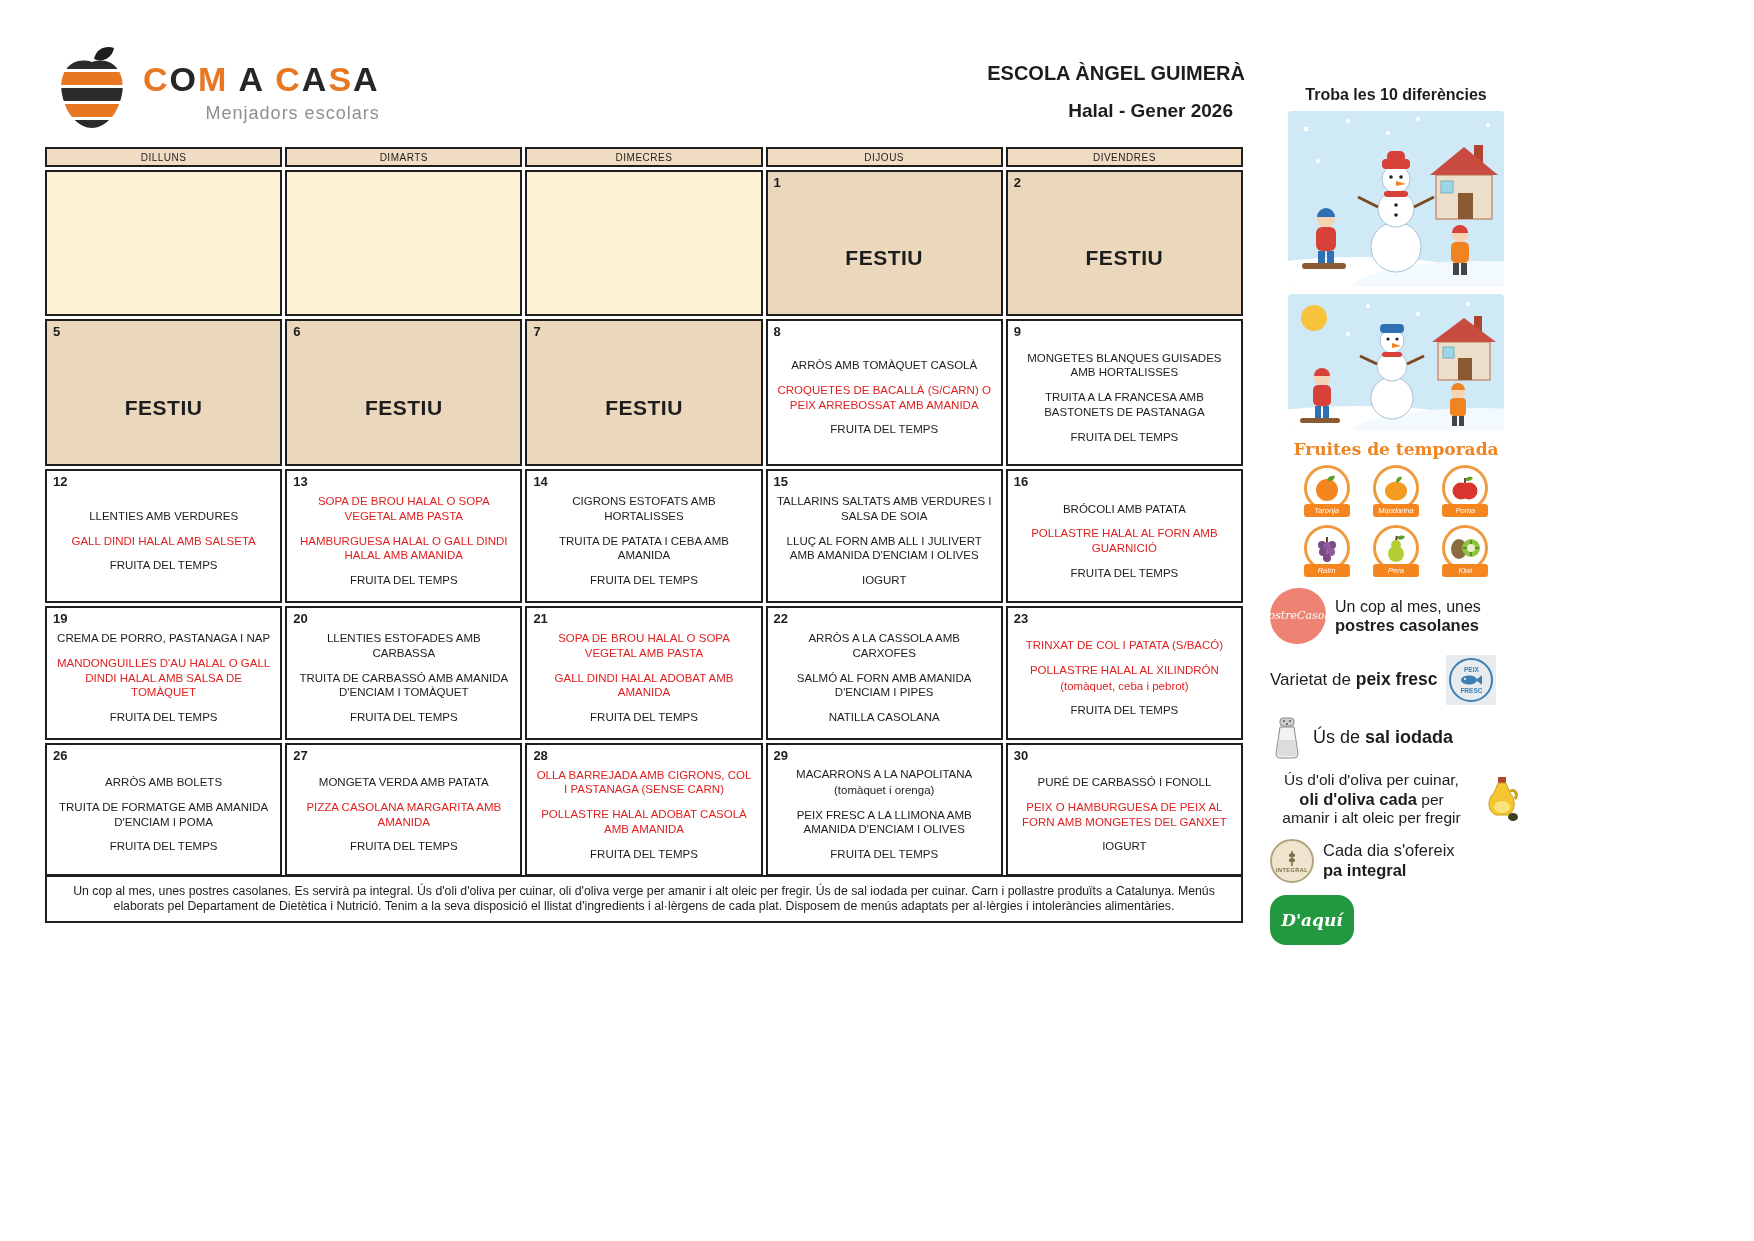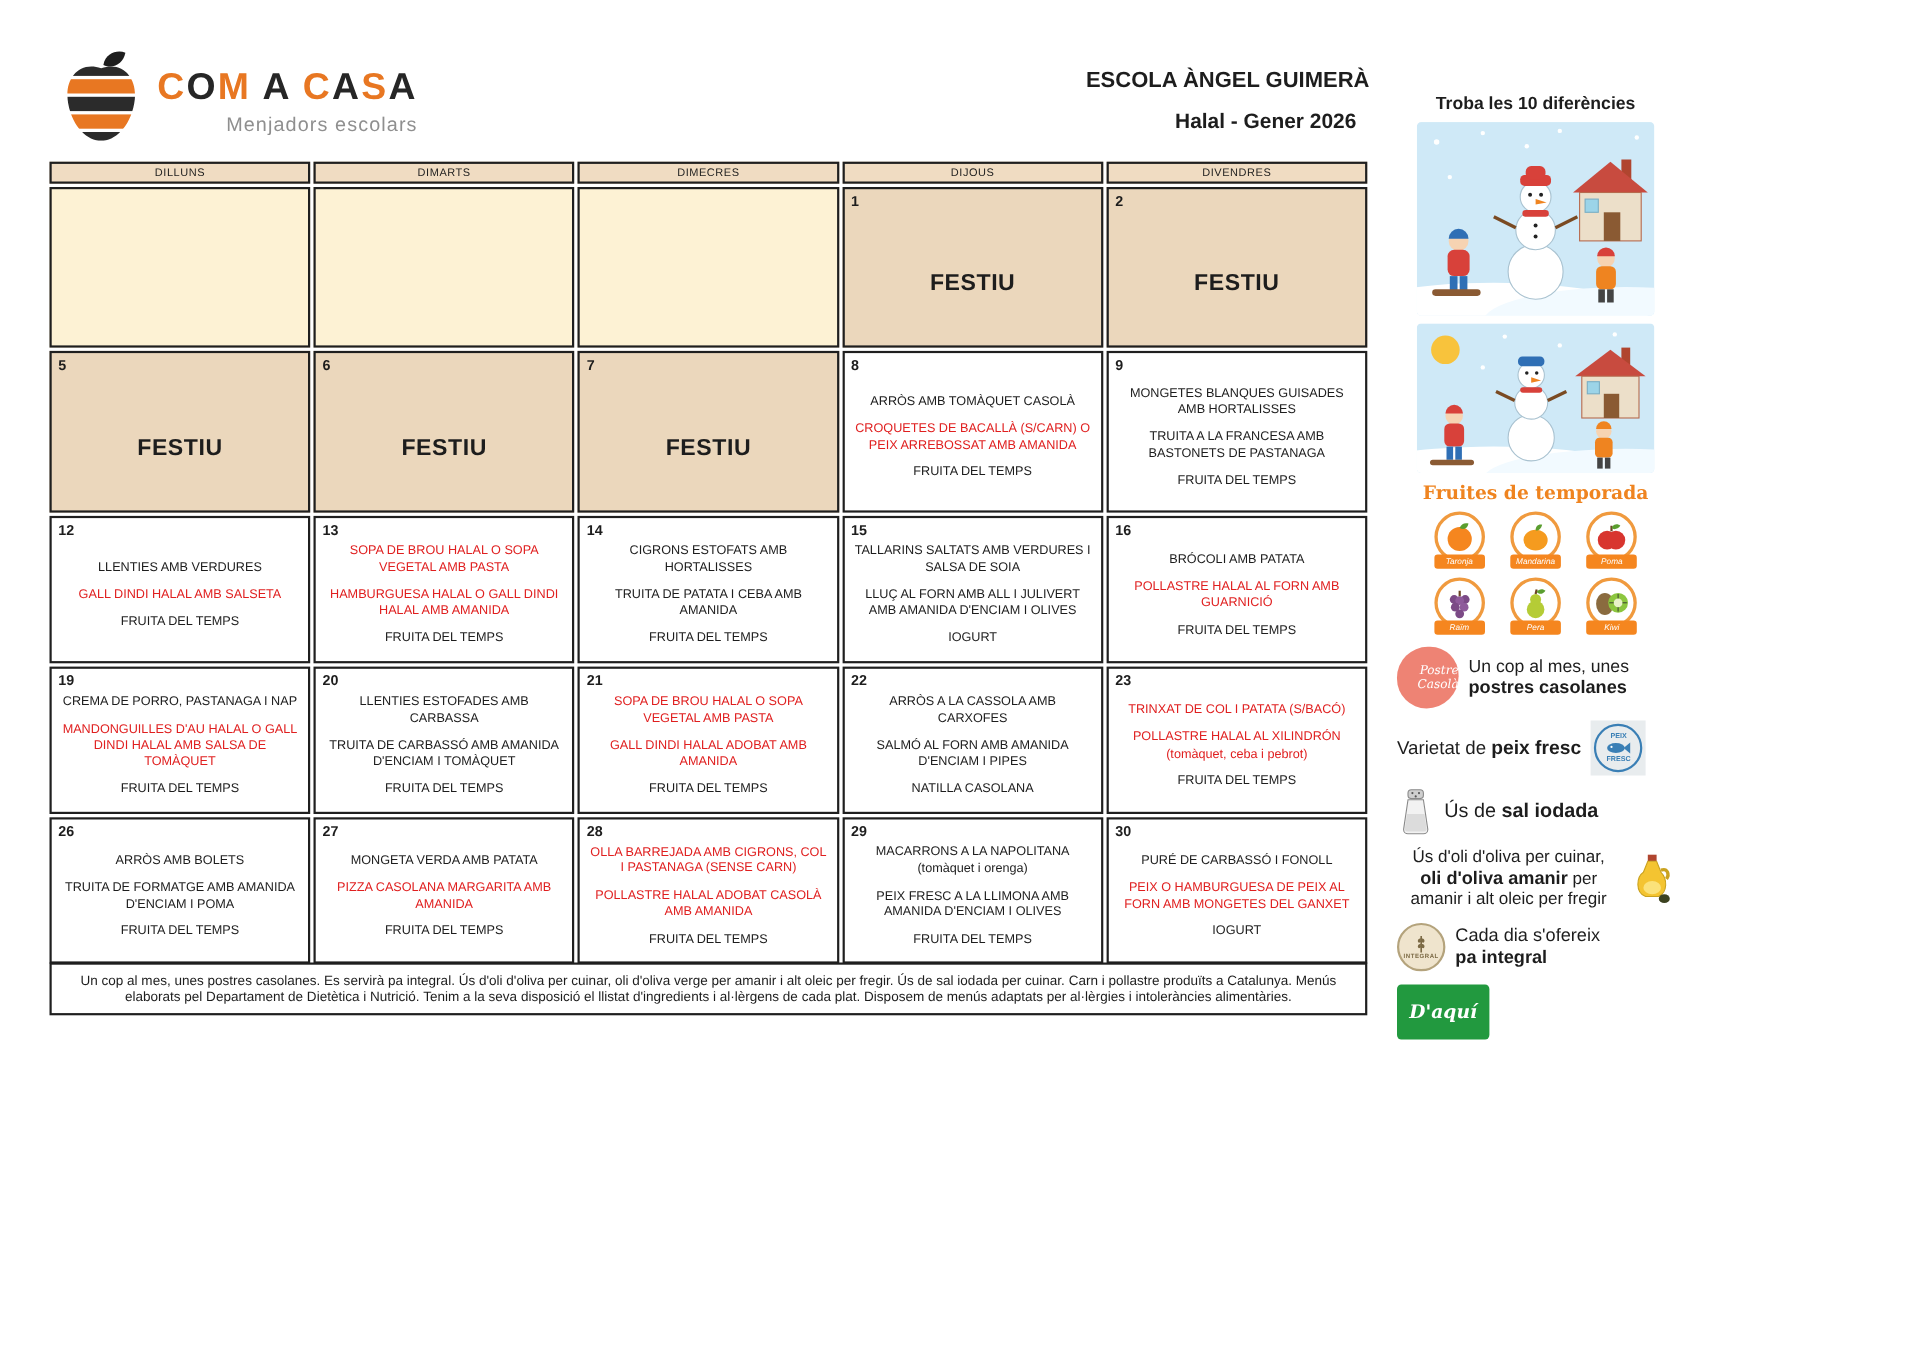--- a/index.html
+++ b/index.html
@@ -54,37 +54,37 @@
   .fruit{display:flex; flex-direction:column; align-items:center;}
   .fruit-circle{width:46px; height:46px; border-radius:50%; border:3px solid #f09a3e; background:#fff;
     display:flex; align-items:center; justify-content:center;}
   .fruit-label{margin-top:-7px; background:var(--label-orange); color:#fff; font-size:7.5px; font-style:italic;
     padding:2px 0; border-radius:3px; width:46px; text-align:center; z-index:2;}
 
   .info-row{display:flex; align-items:center; margin-top:11px; gap:9px;}
   .info-text{font-size:16px; line-height:1.2;}
   .info-text b{font-size:16.5px;}
   .badge-postre{width:56px; height:56px; border-radius:50% 46% 52% 48%; background:#ee8374; flex:0 0 auto;
-    display:flex; flex-direction:column; align-items:flex-end; justify-content:center; color:#fff;
+    display:flex; align-items:center; justify-content:center; color:#fff;
     font-family:"DejaVu Serif",serif; font-style:italic; font-size:11px; line-height:1.1;}
   .badge-peix{width:50px; height:50px; background:#e8ecee; flex:0 0 auto; display:flex; align-items:center; justify-content:center;}
   .badge-peix .ring{width:44px; height:44px; border-radius:50%; border:2px solid #3a7fb5; color:#3a7fb5;
     display:flex; flex-direction:column; align-items:center; justify-content:center; font-size:6.5px; font-weight:bold; gap:1px;}
   .badge-integral{width:44px; height:44px; border-radius:50%; background:#efe4cd; border:2px solid #b4a37c; flex:0 0 auto;
     display:flex; flex-direction:column; align-items:center; justify-content:center; color:#7c6a45;}
   .badge-integral span{font-size:5.5px; font-weight:bold; letter-spacing:0.5px;}
   .social-block{display:flex; margin-top:12px; gap:8px;}
   .social-lines{flex:1 1 auto; display:flex; flex-direction:column; gap:9px;}
   .social-row{display:flex; align-items:center; gap:7px;}
   .social-text{font-size:10.5px;}
   .icon-ig{width:20px; height:20px; border-radius:5px; background:linear-gradient(135deg,#7b3fc4,#d92e7f,#f7a34b);
     display:flex; align-items:center; justify-content:center; flex:0 0 auto;}
   .icon-fb{width:20px; height:20px; border-radius:50%; background:#3b5fc0; color:#fff; font-weight:bold;
     display:flex; align-items:center; justify-content:center; font-size:13px; flex:0 0 auto; font-family:"Liberation Serif",serif;}
-  .region-logo{width:84px; height:50px; background:#22993f; border-radius:4px; color:#fff; flex:0 0 auto;
+  .region-logo{width:84px; height:50px; background:#22993f; border-radius:16px; color:#fff; flex:0 0 auto;
     display:flex; align-items:center; justify-content:center; font-family:"DejaVu Serif",serif;
     font-style:italic; font-weight:bold; font-size:17px;}
 </style>
 </head>
 <body>
 
 <div class="page">
 
   <div class="logo-block">
     <svg width="74" height="84" viewBox="0 0 74 84">
@@ -475,21 +475,21 @@
         <path d="M9 24 L25 24 L27 38 A3 3 0 0 1 24 40 L10 40 A3 3 0 0 1 7 38 Z" fill="#dcdcdc"></path>
       </svg>
       <div class="info-text" style="font-size:18px;">
         <span>Ús de </span><b style="font-size:18px;">sal iodada</b>
       </div>
     </div>
 
     <div class="info-row">
       <div class="info-text" style="font-size:15.5px; text-align:center; flex:1;">
         <span>Ús d'oli d'oliva per cuinar,</span><br>
-        <b>oli d'oliva amanir</b><span> per</span><br>
+        <b>oli d'oliva cada</b><span> per</span><br>
         <span>amanir i alt oleic per fregir</span>
       </div>
       <svg width="40" height="48" viewBox="0 0 40 48">
         <rect x="16" y="2" width="8" height="6" fill="#b0452f"></rect>
         <path d="M16 8 L24 8 L28 18 C34 24 34 36 26 40 L14 40 C4 36 6 22 12 18 Z" fill="#f4c431" stroke="#caa21f"></path>
         <path d="M28 16 C34 14 36 20 33 24" fill="none" stroke="#caa21f" stroke-width="3"></path>
         <ellipse cx="20" cy="32" rx="8" ry="6" fill="#fbe27a"></ellipse>
         <ellipse cx="31" cy="42" rx="5" ry="4" fill="#3c4220"></ellipse>
       </svg>
     </div>

